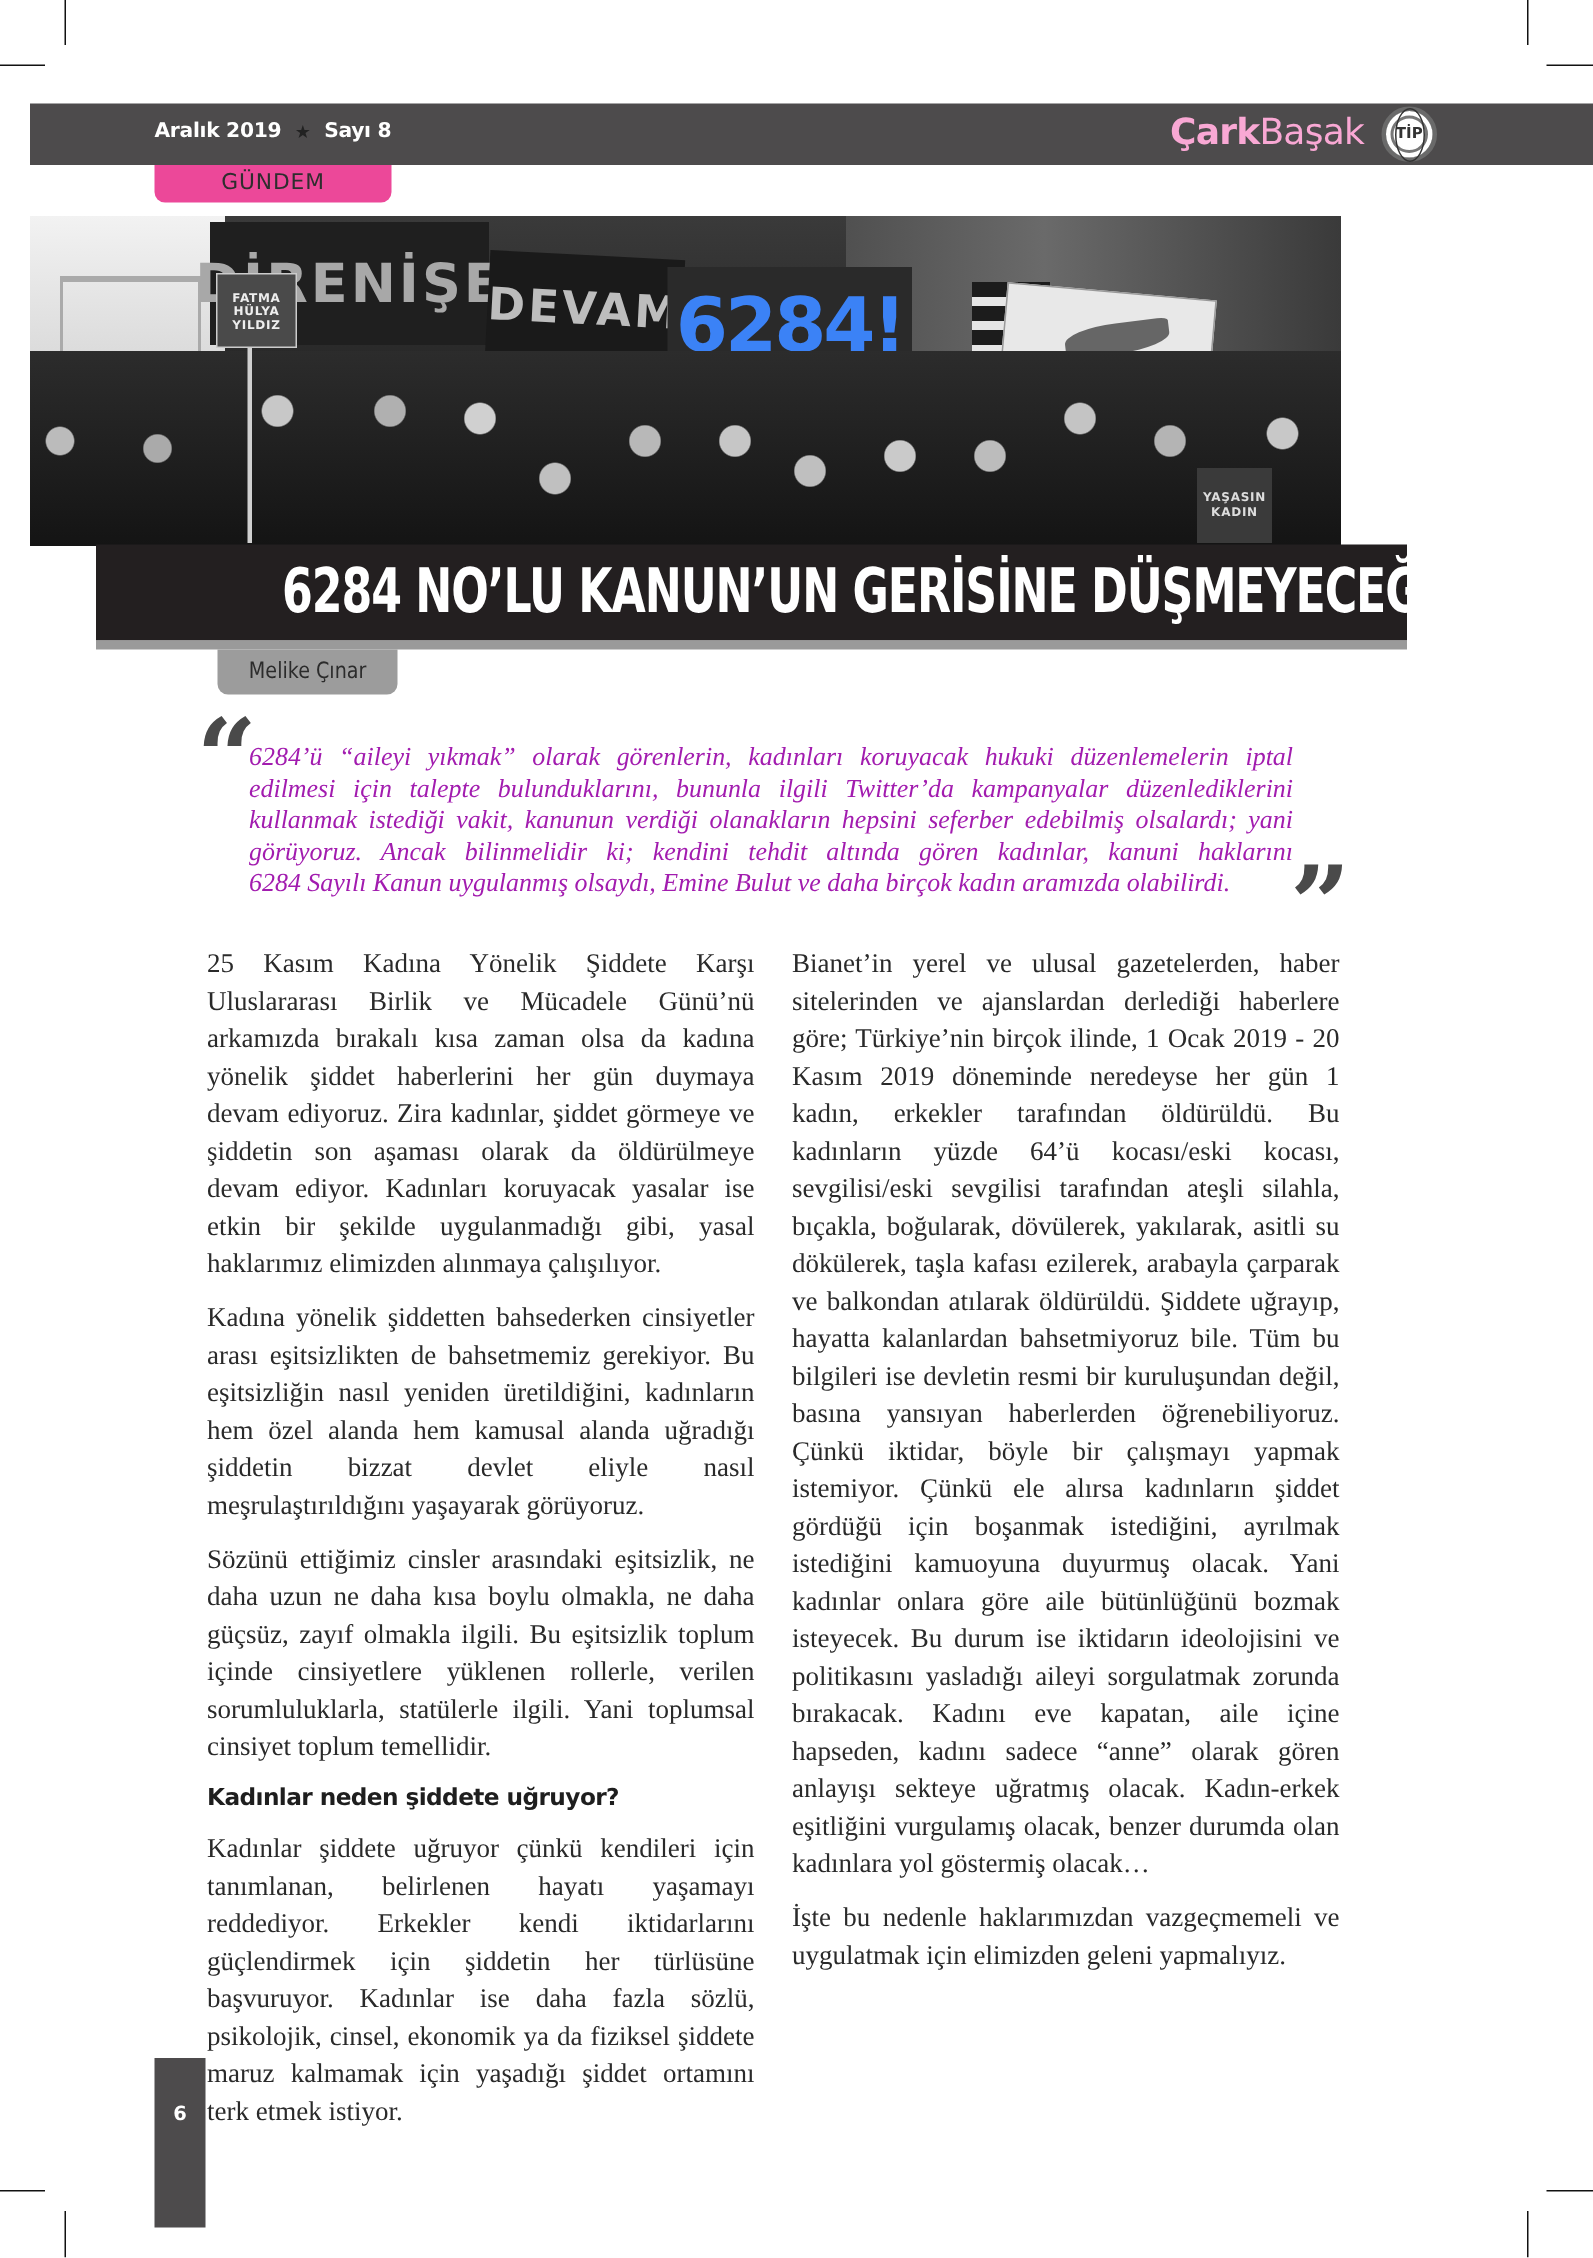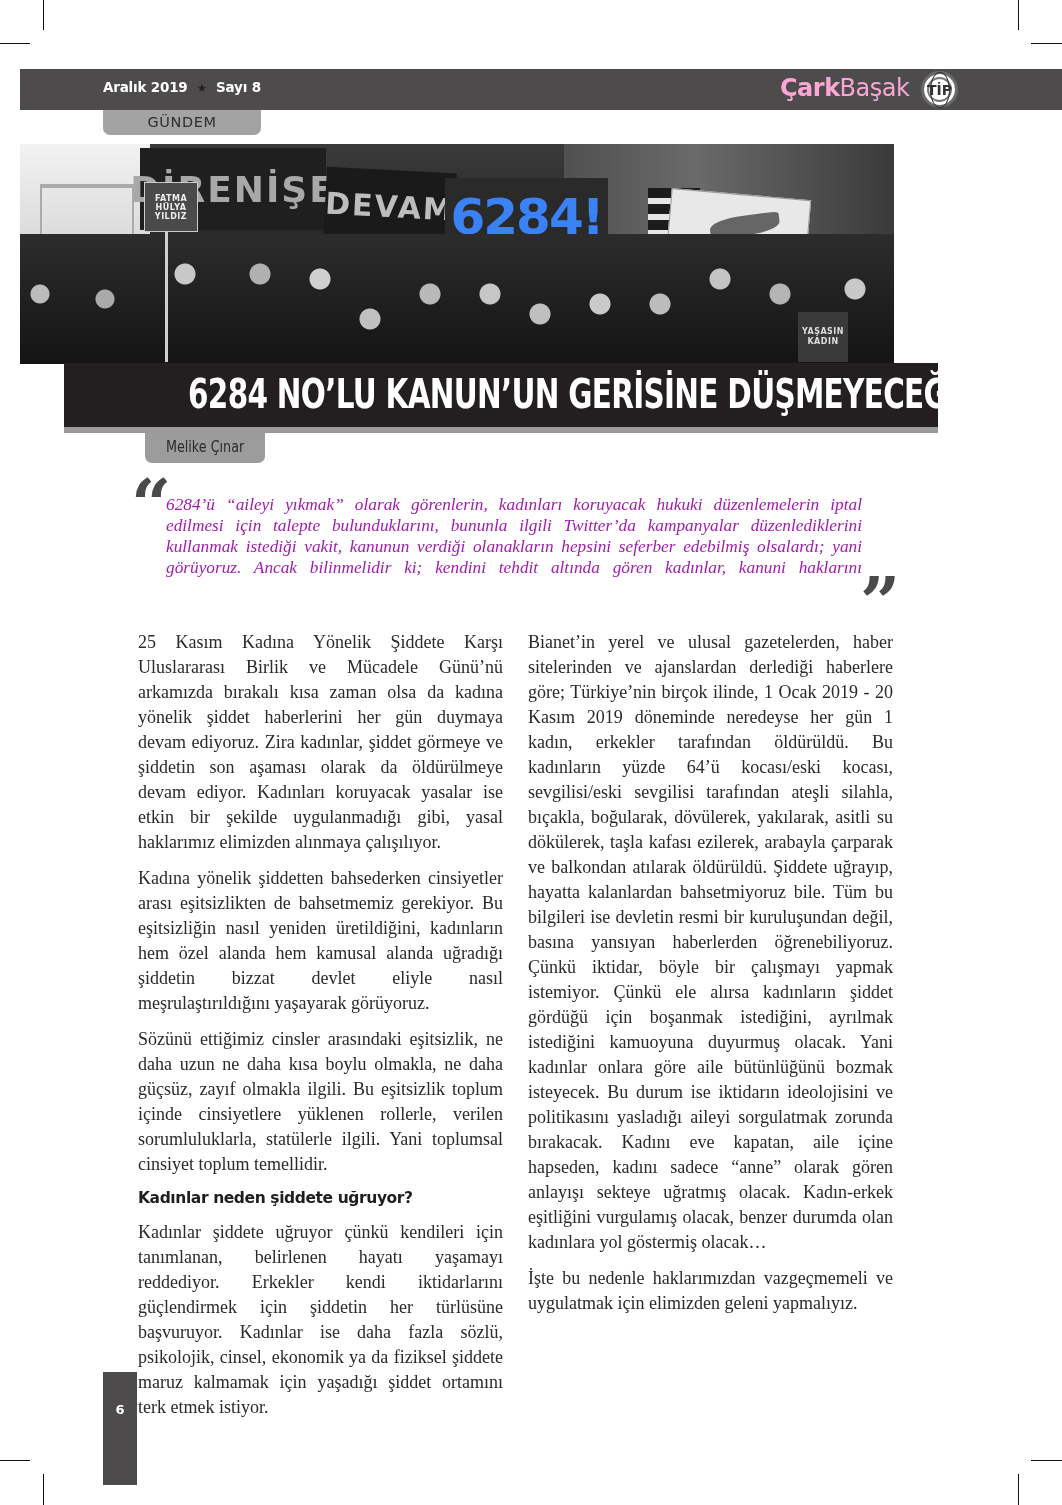--- a/index.html
+++ b/index.html
@@ -25,28 +25,28 @@
       font-family: "DejaVu Sans", sans-serif; font-size: 24px; letter-spacing: -0.5px;
     }
     .brand .b1 { font-weight: bold; }
     .brand .b2 { font-weight: normal; }
     .logo {
       position: absolute; left: 901px; top: 2px; width: 37px; height: 37px; border-radius: 50%;
       background: #ffffff; border: 3px solid #6a6a6a; display: flex; align-items: center; justify-content: center;
       box-shadow: inset 0 0 0 3px #fff, inset 0 0 0 5px #777;
     }
     .logo span {
-      font-family: "DejaVu Sans", sans-serif; font-weight: bold; font-size: 14px; color: #333;
+      font-family: "DejaVu Sans", sans-serif; font-weight: bold; font-size: 10px; color: #333;
       border: 1.5px solid #333; border-radius: 50%; width: 20px; height: 36px;
       display: flex; align-items: center; justify-content: center;
     }
 
     .section-tab {
       position: absolute; left: 103px; top: 110px; width: 158px; height: 25px;
-      background: #a3a3a3; border-radius: 0 0 7px 7px; color: #2e2e2e;
+      background: #ec4899; border-radius: 0 0 7px 7px; color: #2e2e2e;
       font-family: "DejaVu Sans", sans-serif; font-size: 14.5px; letter-spacing: 0.6px;
       text-align: center; line-height: 25px;
     }
 
     
     .photo {
       position: absolute; left: 20px; top: 144px; width: 874px; height: 220px; overflow: hidden;
       background: linear-gradient(180deg, #3a3a3a 0%, #222 60%, #161616 100%);
     }
     .photo .bldg-left {
@@ -215,20 +215,21 @@
 <div class="author-tab">
   <span>Melike Çınar</span>
 </div>
 
 <div class="quote-open">“</div>
 <div class="pullquote">
   <span class="line">6284’ü “aileyi yıkmak” olarak görenlerin, kadınları koruyacak hukuki düzenlemelerin iptal</span>
   <span class="line">edilmesi için talepte bulunduklarını, bununla ilgili Twitter’da kampanyalar düzenlediklerini</span>
   <span class="line">kullanmak istediği vakit, kanunun verdiği olanakların hepsini seferber edebilmiş olsalardı; yani</span>
   <span class="line">görüyoruz. Ancak bilinmelidir ki; kendini tehdit altında gören kadınlar, kanuni haklarını</span>
+  <span class="line" style="text-align-last:left;">6284 Sayılı Kanun uygulanmış olsaydı, Emine Bulut ve daha birçok kadın aramızda olabilirdi.</span>
 </div>
 <div class="quote-close">”</div>
 
 <div class="col col-left">
   <p>25 Kasım Kadına Yönelik Şiddete Karşı Uluslararası Birlik ve Mücadele Günü’nü arkamızda bırakalı kısa zaman olsa da kadına yönelik şiddet haberlerini her gün duymaya devam ediyoruz. Zira kadınlar, şiddet görmeye ve şiddetin son aşaması olarak da öldürülmeye devam ediyor. Kadınları koruyacak yasalar ise etkin bir şekilde uygulanmadığı gibi, yasal haklarımız elimizden alınmaya çalışılıyor.</p>
   <p>Kadına yönelik şiddetten bahsederken cinsiyetler arası eşitsizlikten de bahsetmemiz gerekiyor. Bu eşitsizliğin nasıl yeniden üretildiğini, kadınların hem özel alanda hem kamusal alanda uğradığı şiddetin bizzat devlet eliyle nasıl meşrulaştırıldığını yaşayarak görüyoruz.</p>
   <p>Sözünü ettiğimiz cinsler arasındaki eşitsizlik, ne daha uzun ne daha kısa boylu olmakla, ne daha güçsüz, zayıf olmakla ilgili. Bu eşitsizlik toplum içinde cinsiyetlere yüklenen rollerle, verilen sorumluluklarla, statülerle ilgili. Yani toplumsal cinsiyet toplum temellidir.</p>
   <h3>Kadınlar neden şiddete uğruyor?</h3>
   <p class="last">Kadınlar şiddete uğruyor çünkü kendileri için tanımlanan, belirlenen hayatı yaşamayı reddediyor. Erkekler kendi iktidarlarını güçlendirmek için şiddetin her türlüsüne başvuruyor. Kadınlar ise daha fazla sözlü, psikolojik, cinsel, ekonomik ya da fiziksel şiddete maruz kalmamak için yaşadığı şiddet ortamını terk etmek istiyor.</p>
 </div>

